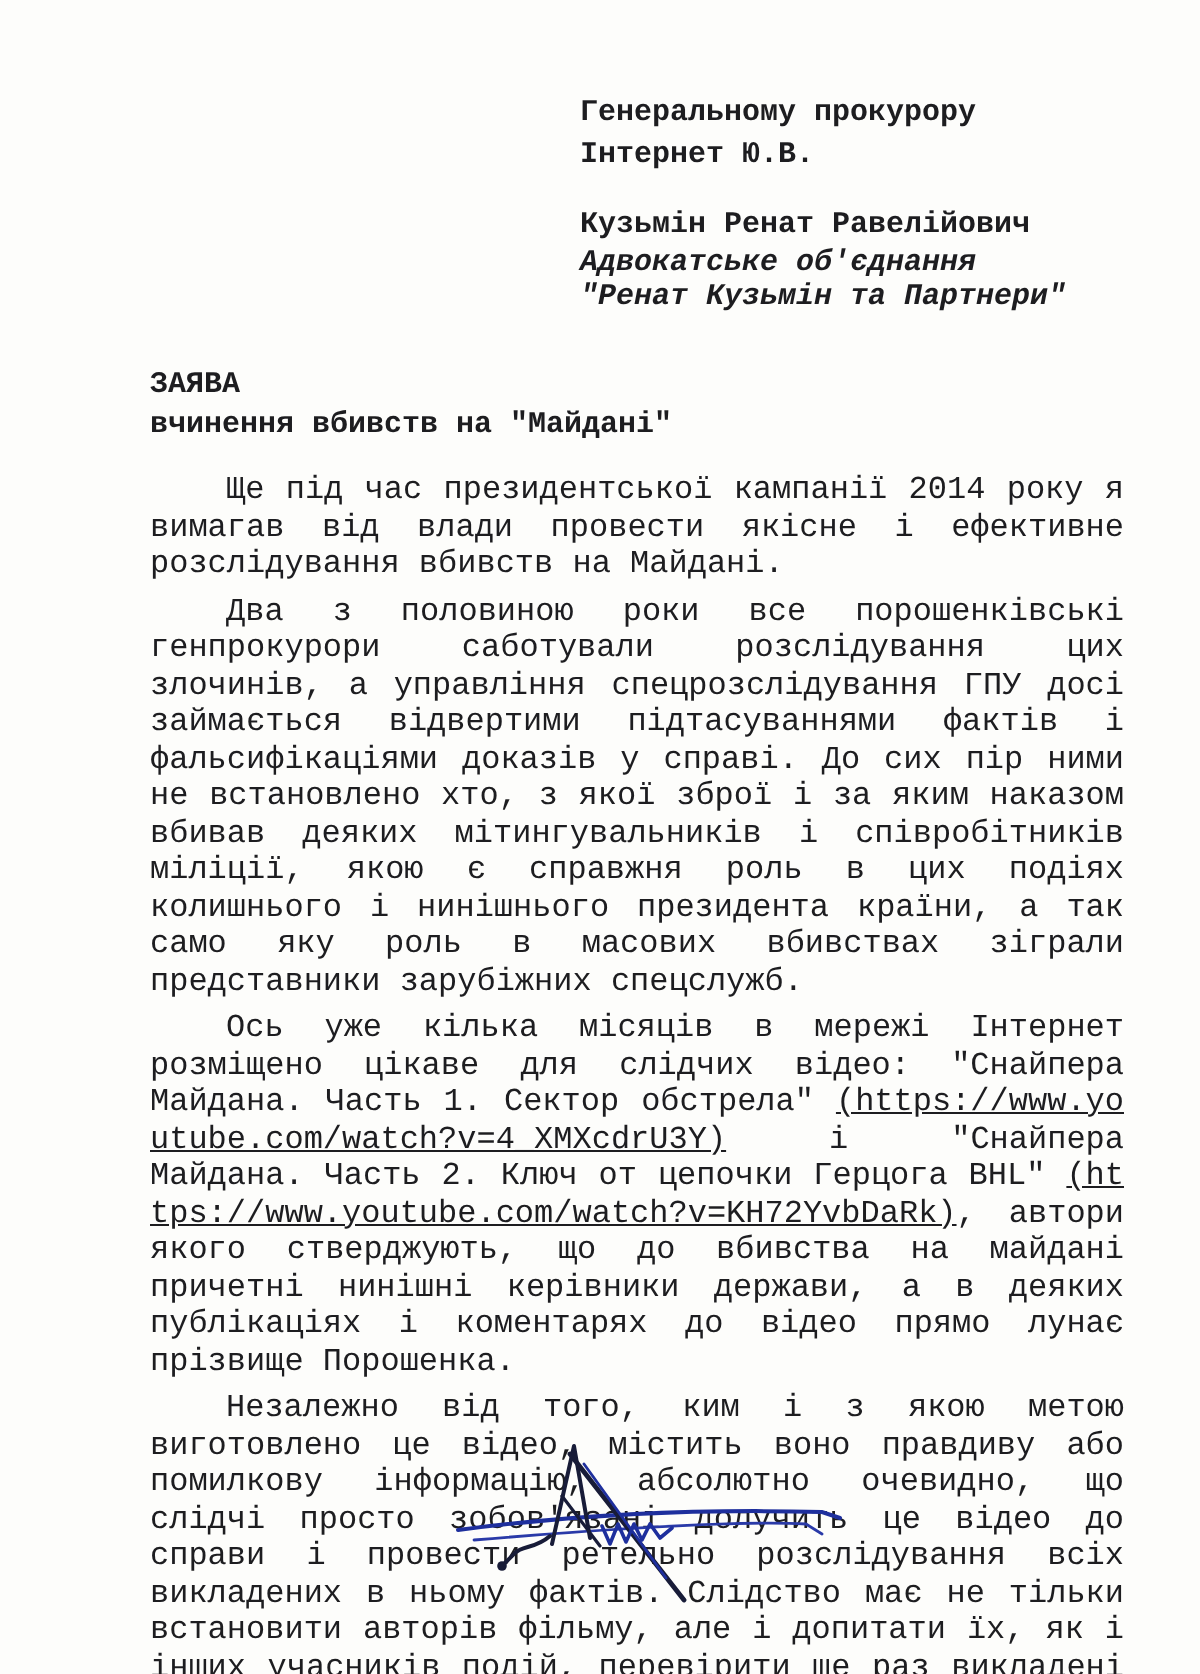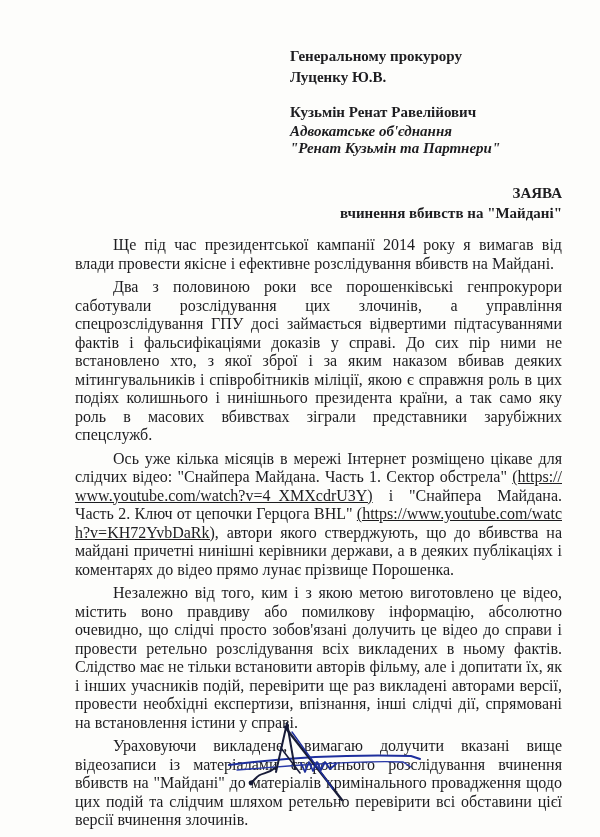--- a/index.html
+++ b/index.html
@@ -3,40 +3,40 @@
 <meta charset="utf-8">
 <style>
   html,body{margin:0;padding:0;background:#e8e8e6;}
   .page{
     position:relative;
     width:600px;height:837px;
     margin:0 auto;
     background:#fdfdfb;
     box-sizing:border-box;
     padding:46px 38px 0 75px;
-    font-family:Liberation Serif, serif;
+    font-family:Liberation Mono, monospace;
     color:#1d1d20;
     overflow:hidden;
   }
   .header-block{
     margin-left:215px;
     font-weight:bold;
     font-size:15px;
     line-height:21px;
   }
   .applicant-group{margin-top:14px;}
   .firm-line{
     font-style:italic;
     font-weight:600;
     font-size:15px;
     line-height:17px;
   }
   .title-block{
     margin-top:26px;
-    text-align:right;
+    text-align:left;
     font-weight:bold;
     font-size:15px;
     line-height:20px;
   }
   .title-line{white-space:pre-wrap;}
   .body-block{
     margin-top:13px;
     font-size:16px;
     line-height:18.5px;
     text-align:justify;
@@ -53,21 +53,21 @@
     pointer-events:none;
   }
 </style>
 </head>
 <body>
 
 <div class="page">
 
   <div class="header-block">
     <div>Генеральному прокурору</div>
-    <div>Луценку Ю.В.</div>
+    <div>Інтернет Ю.В.</div>
     <div class="applicant-group">
       <div>Кузьмін Ренат Равелійович</div>
       <div class="firm-line">Адвокатське об'єднання</div>
       <div class="firm-line">"Ренат Кузьмін та Партнери"</div>
     </div>
   </div>
 
   <div class="title-block">
     <div class="title-line">ЗАЯВА</div>
     <div class="title-line">вчинення вбивств на "Майдані"</div>

